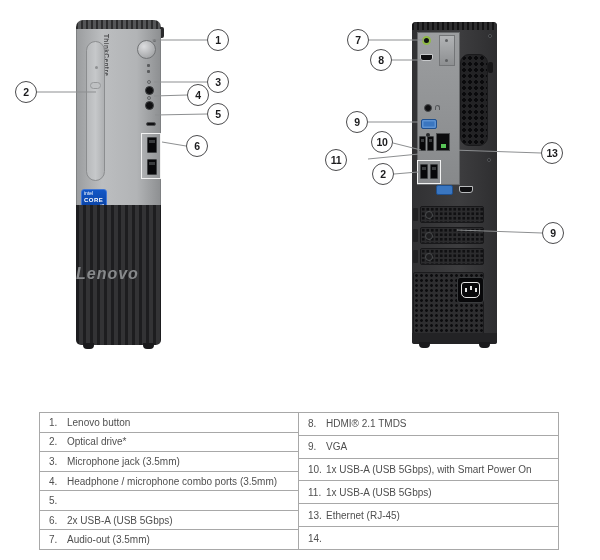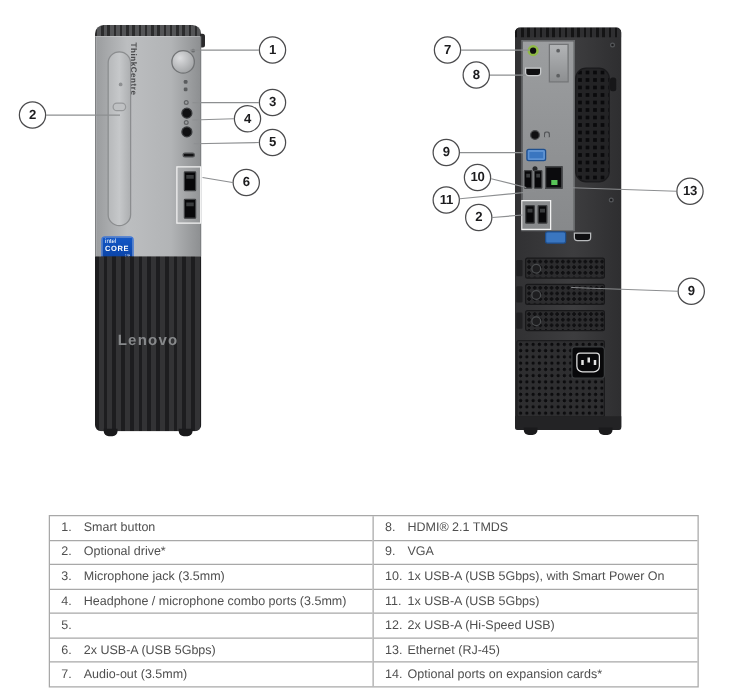--- a/index.html
+++ b/index.html
@@ -49,22 +49,22 @@
   .usb-f2{left:70px;top:130px;width:10px;height:16px;}
   .intel-badge{position:absolute;left:4px;top:160px;width:26px;height:22px;border-radius:3px;
                background:linear-gradient(180deg,#1357c6,#093f9f);border:1px solid #3f76d6;
                color:#fff;padding:1px 2px;line-height:1.15;}
   .intel-badge .b1{font-size:5px;}
   .intel-badge .b2{font-size:6px;font-weight:bold;letter-spacing:.5px;}
   .intel-badge .b3{font-size:5px;text-align:right;}
   .ft-black{position:absolute;left:0;top:185px;width:100%;height:140px;border-radius:0 0 5px 5px;
             background:#2b2b2d;
             background-image:repeating-linear-gradient(90deg,#1d1d1f 0 3px,#333335 3px 7px);}
-  .lenovo-label{position:absolute;left:0;width:100%;top:60px;text-align:center;
-                font-size:12px;font-weight:bold;color:#87898b;letter-spacing:1px;}
+  .lenovo-label{position:absolute;left:0;width:100%;top:60px;text-align:left;
+                font-size:16px;font-weight:bold;color:#87898b;letter-spacing:1px;font-style:italic;}
   .foot{position:absolute;bottom:-4px;width:11px;height:6px;background:#1a1a1c;border-radius:0 0 4px 4px;}
   .foot.fl{left:7px;} .foot.fr{right:7px;}
 
   
   .back-tower{position:absolute;left:412px;top:22px;width:85px;height:322px;z-index:2;
               background:linear-gradient(90deg,#313133,#3d3d3f 55%,#2e2e30);border-radius:4px 4px 2px 2px;}
   .bt-cap{position:absolute;left:0;top:0;width:100%;height:8px;background:#242426;border-radius:4px 4px 0 0;
           background-image:repeating-linear-gradient(90deg,rgba(0,0,0,.45) 0 2px,rgba(255,255,255,.05) 2px 5px);}
   .io-panel{position:absolute;left:5px;top:10px;width:43px;height:153px;
             background:linear-gradient(180deg,#9c9ea0,#87898b);border:1px solid #67696b;}
@@ -275,42 +275,42 @@
     </div>
   <div class="callout" style="left:370px;top:49px;">
       <span>8</span>
     </div>
   <div class="callout" style="left:346px;top:111px;">
       <span>9</span>
     </div>
   <div class="callout" style="left:371px;top:131px;">
       <span>10</span>
     </div>
-  <div class="callout" style="left:346px;top:149px;">
+  <div class="callout" style="left:325px;top:149px;">
       <span>11</span>
     </div>
   <div class="callout" style="left:372px;top:163px;">
       <span>2</span>
     </div>
   <div class="callout" style="left:541px;top:142px;">
       <span>13</span>
     </div>
   <div class="callout" style="left:542px;top:222px;">
       <span>9</span>
     </div>
 
   <div class="spec-table">
     <div class="t-col left">
       <div class="t-row">
           <span class="t-num">1.</span>
-          <span class="t-label">Smart button</span>
+          <span class="t-label">Lenovo button</span>
         </div>
       <div class="t-row">
           <span class="t-num">2.</span>
-          <span class="t-label">Optional drive*</span>
+          <span class="t-label">Optical drive*</span>
         </div>
       <div class="t-row">
           <span class="t-num">3.</span>
           <span class="t-label">Microphone jack (3.5mm)</span>
         </div>
       <div class="t-row">
           <span class="t-num">4.</span>
           <span class="t-label">Headphone / microphone combo ports (3.5mm)</span>
         </div>
       <div class="t-row">
@@ -336,27 +336,22 @@
         </div>
       <div class="t-row">
           <span class="t-num">10.</span>
           <span class="t-label">1x USB-A (USB 5Gbps), with Smart Power On</span>
         </div>
       <div class="t-row">
           <span class="t-num">11.</span>
           <span class="t-label">1x USB-A (USB 5Gbps)</span>
         </div>
       <div class="t-row">
-          <span class="t-num">12.</span>
-          <span class="t-label">2x USB-A (Hi-Speed USB)</span>
-        </div>
-      <div class="t-row">
           <span class="t-num">13.</span>
           <span class="t-label">Ethernet (RJ-45)</span>
         </div>
       <div class="t-row">
           <span class="t-num">14.</span>
-          <span class="t-label">Optional ports on expansion cards*</span>
         </div>
     </div>
   </div>
 
 </div>
 
 </body></html>

